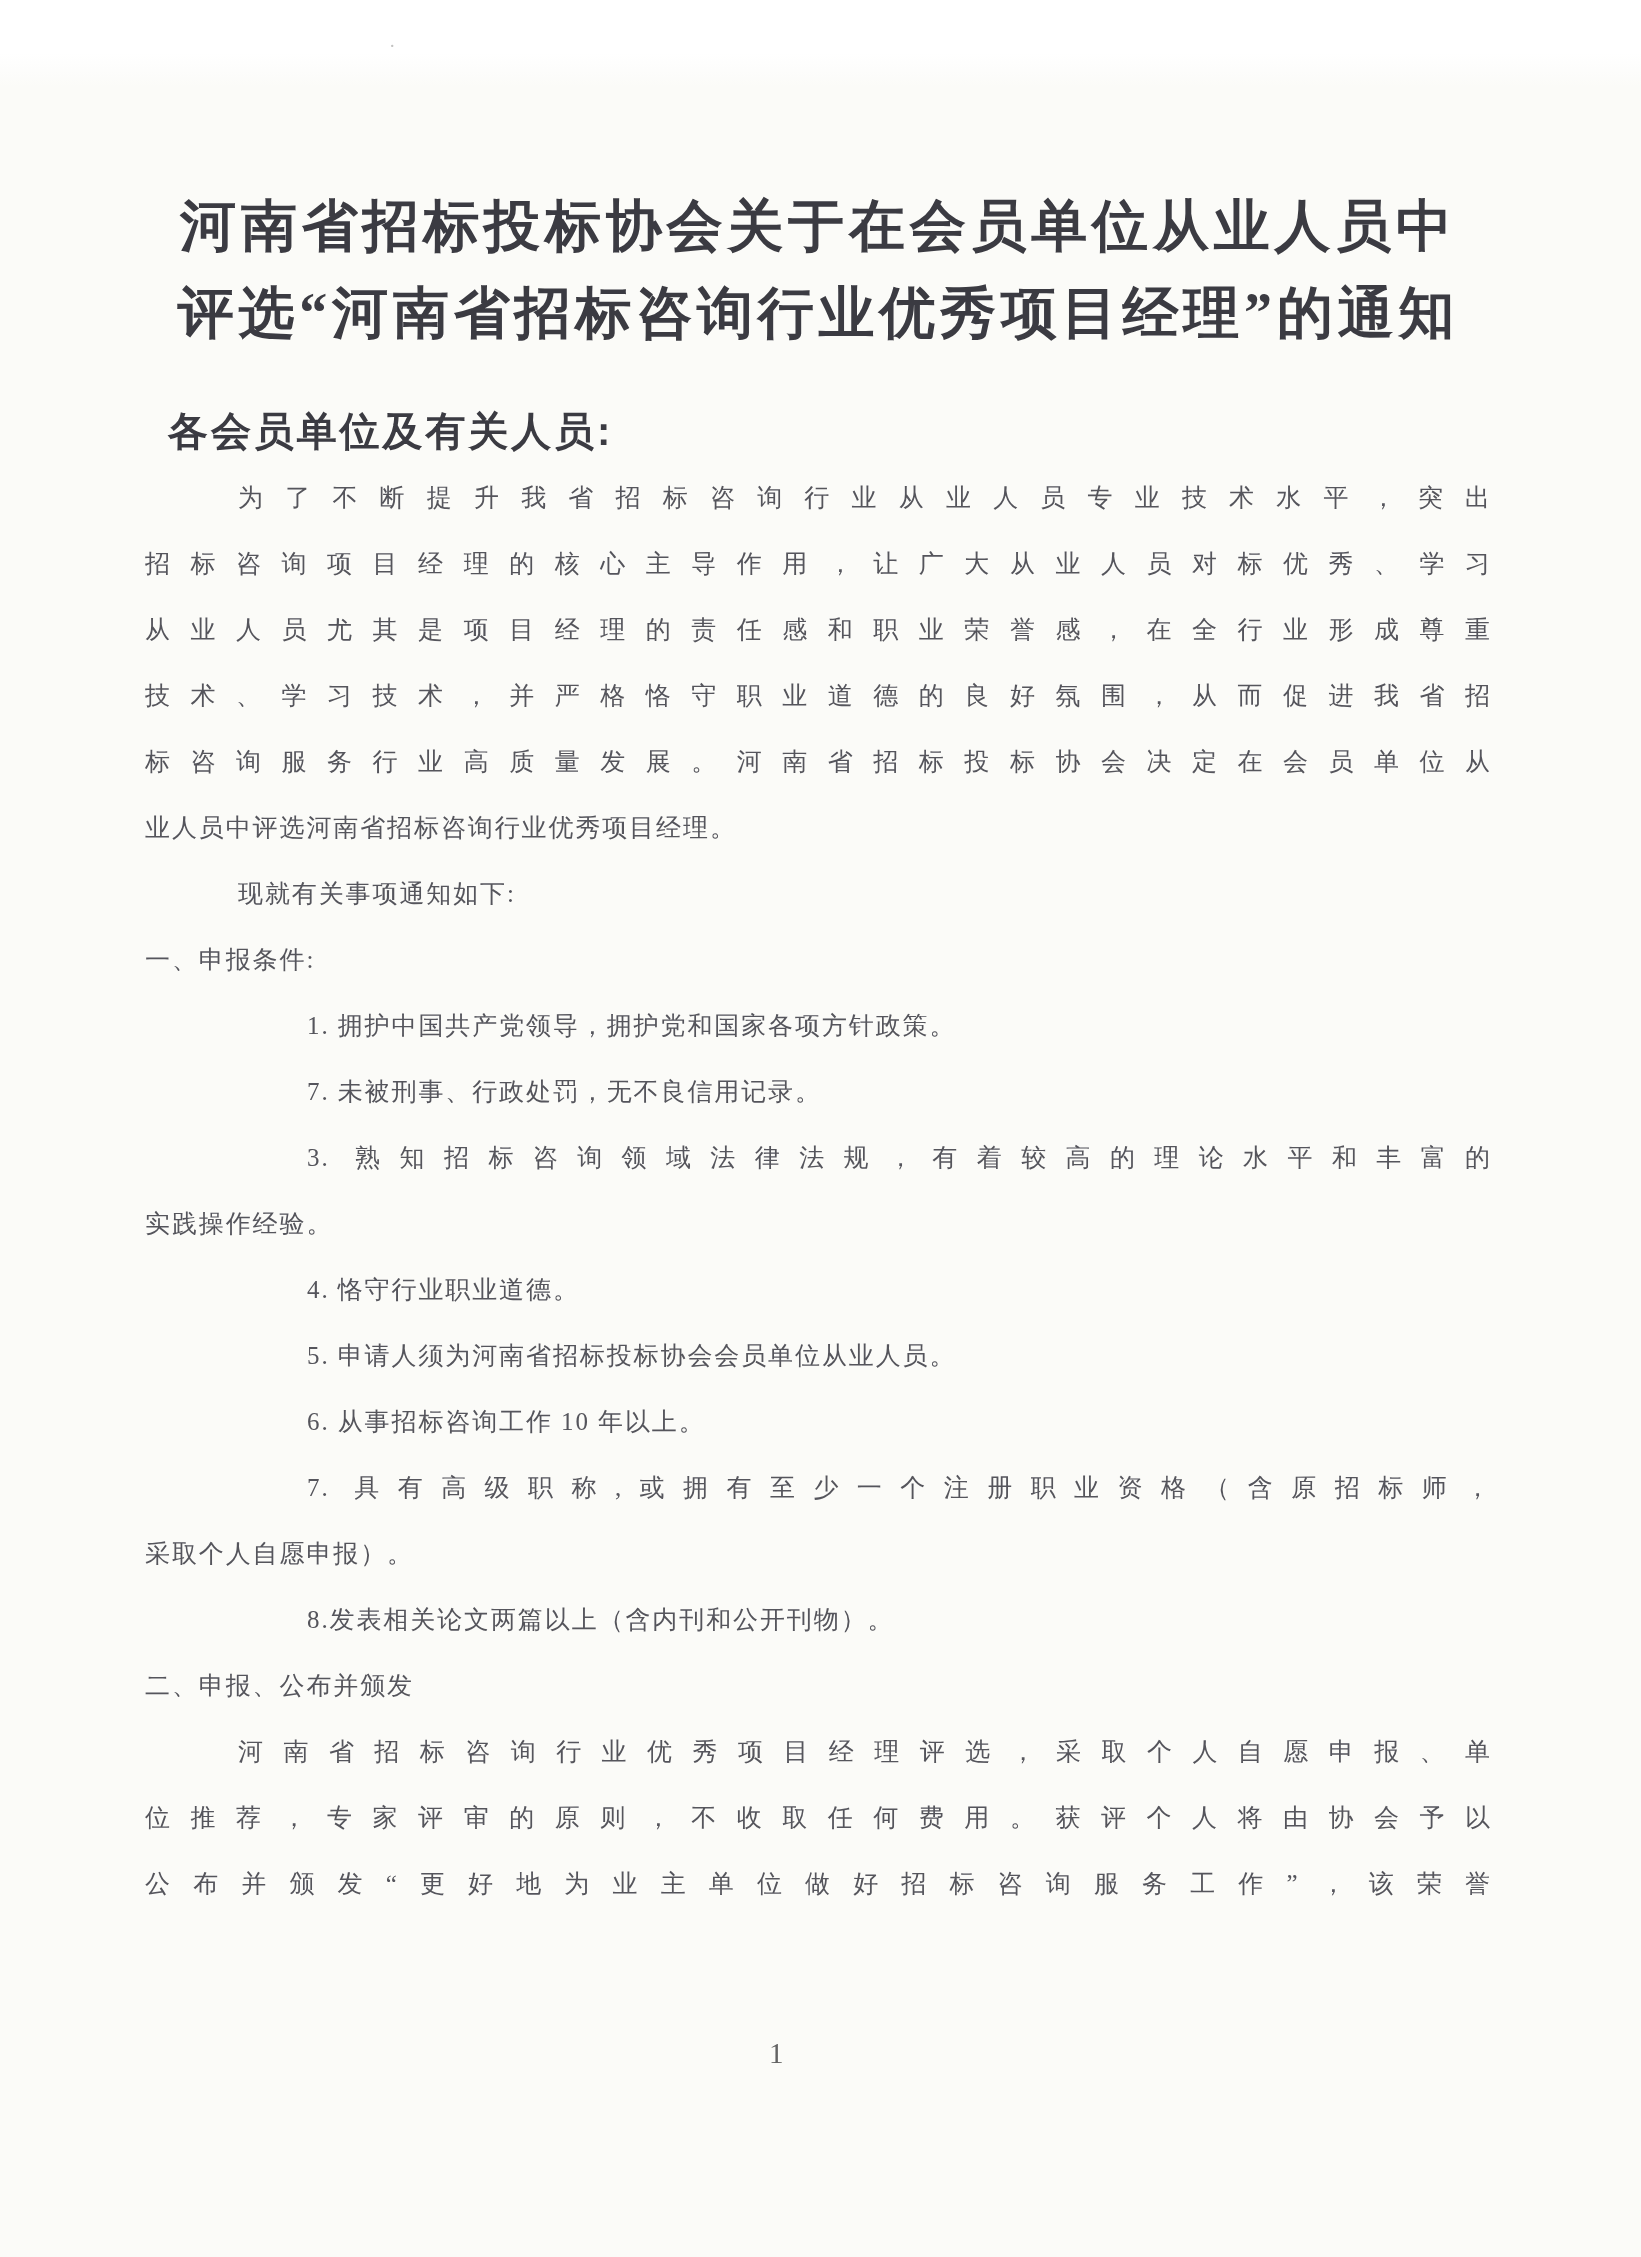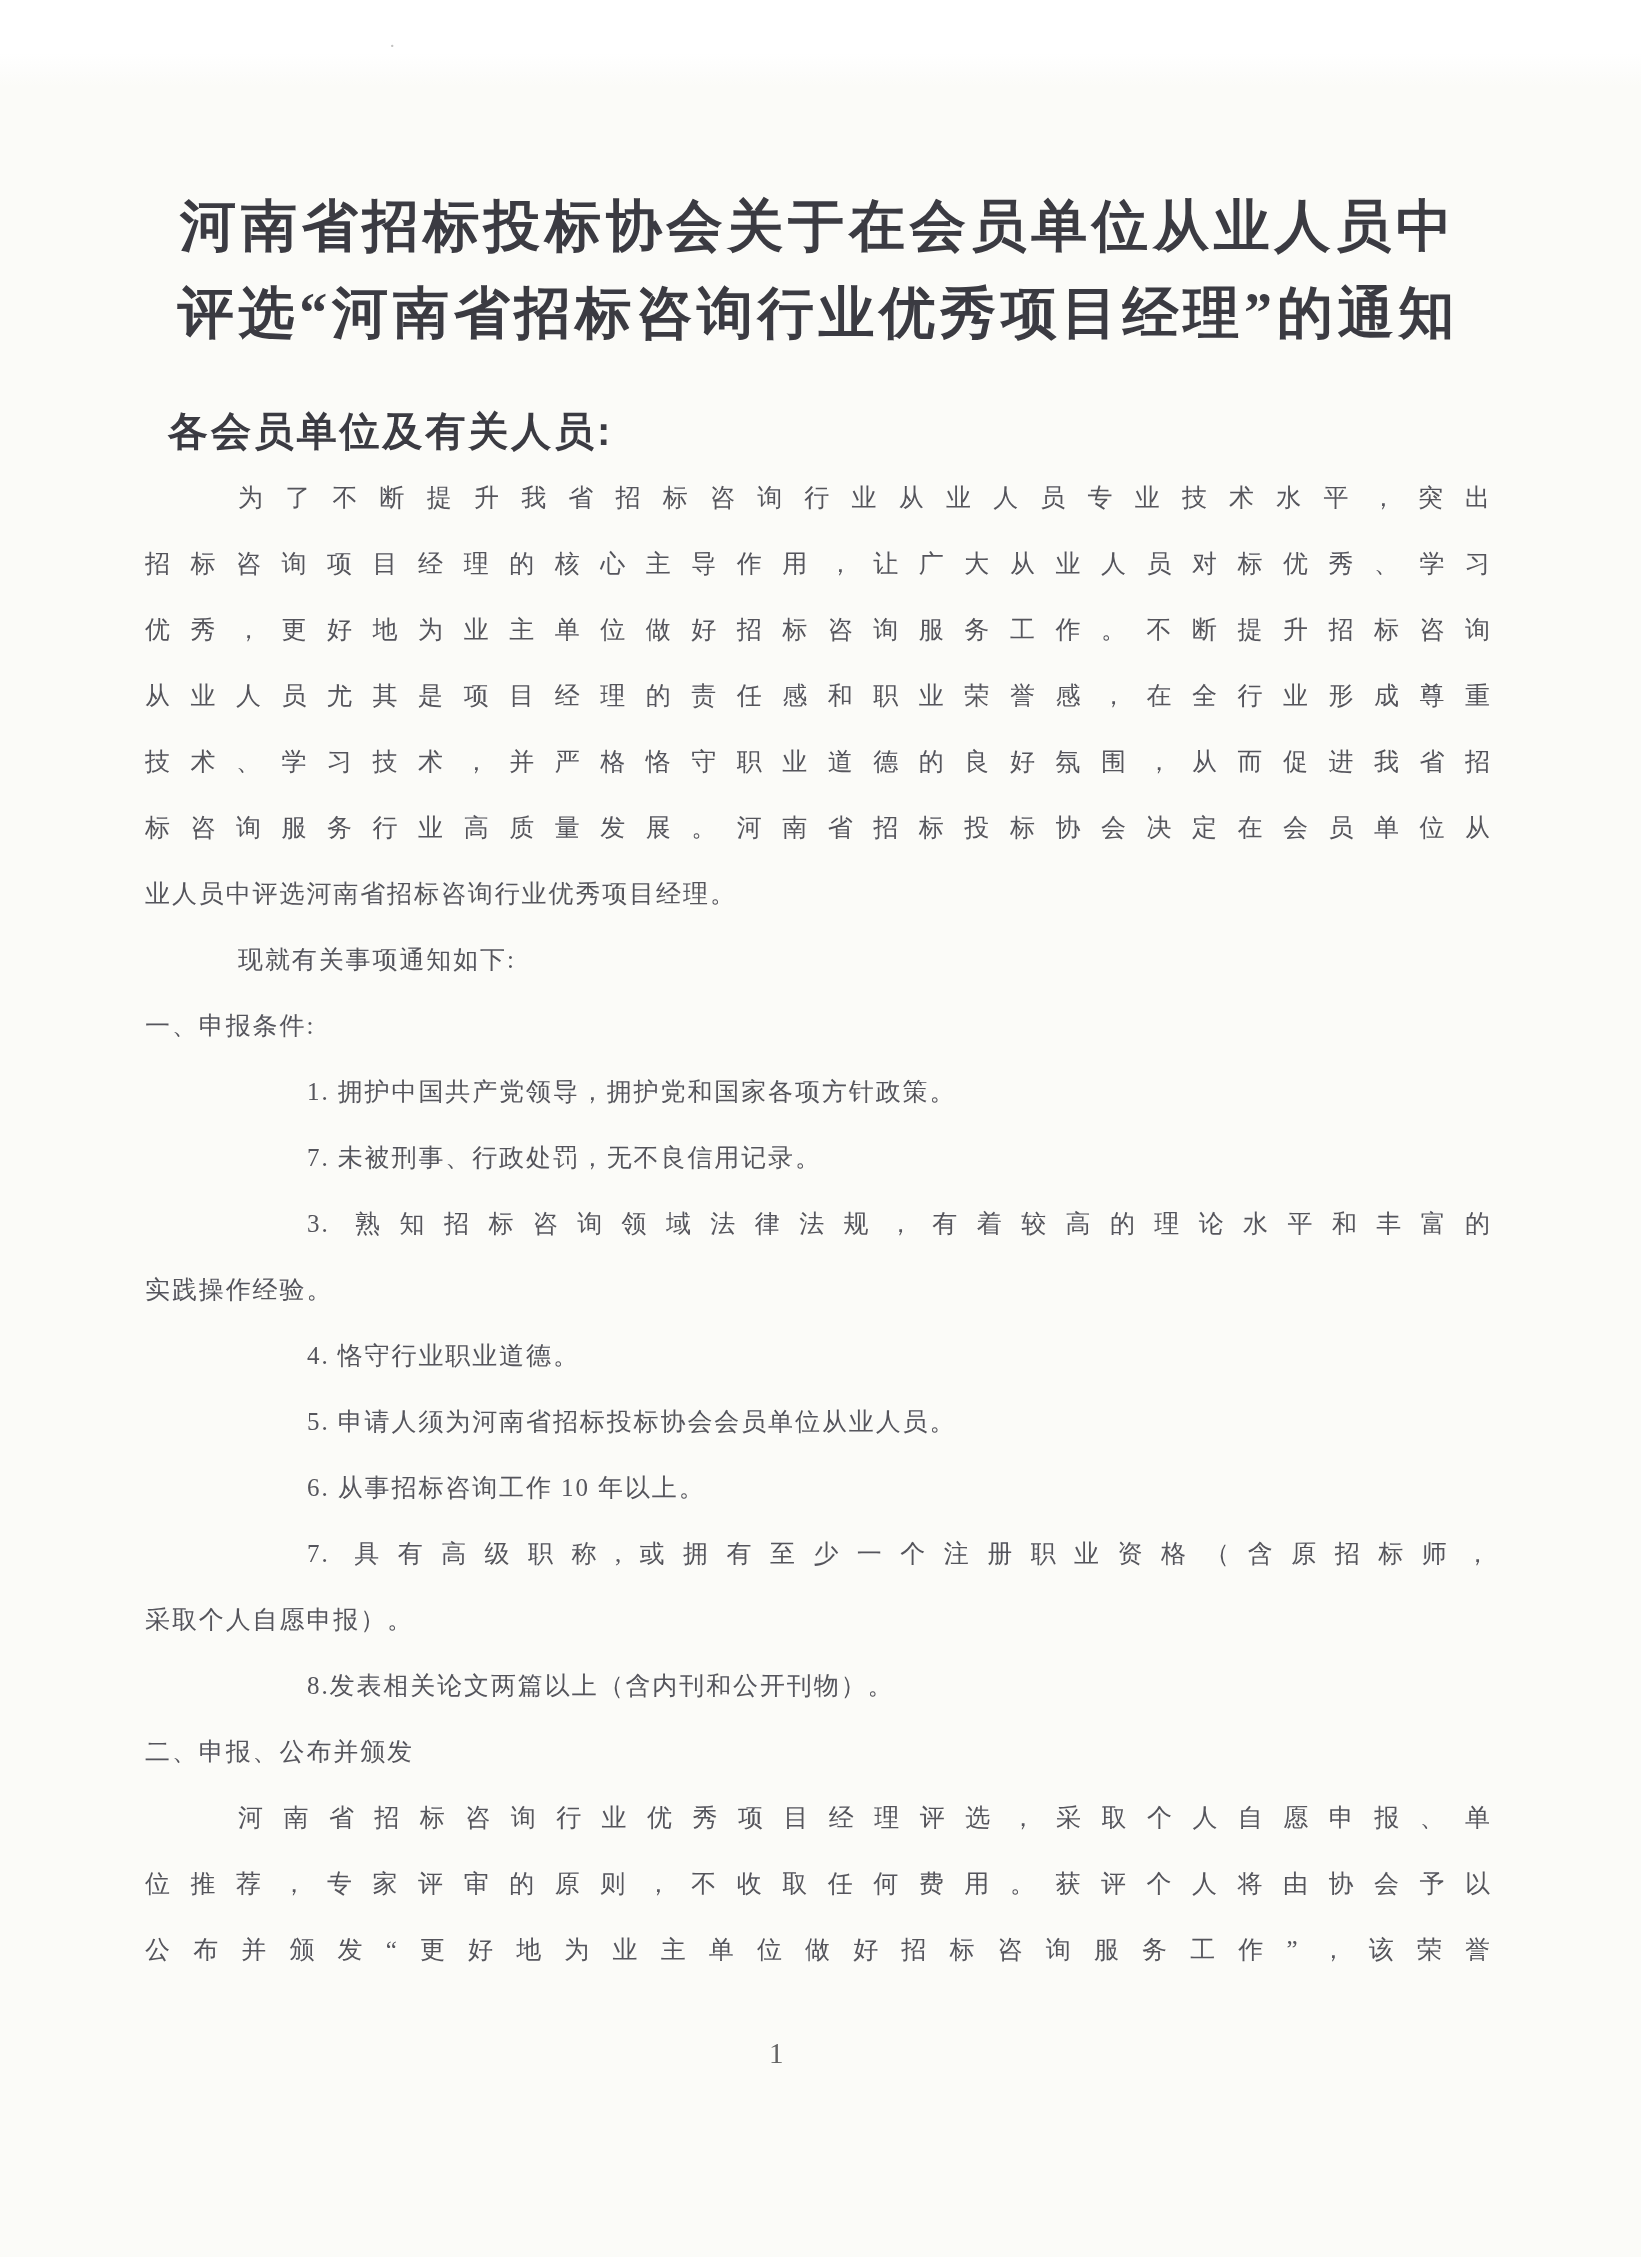--- a/index.html
+++ b/index.html
@@ -71,21 +71,20 @@
   <div class="title">
     <div>河南省招标投标协会关于在会员单位从业人员中</div>
     <div>评选“河南省招标咨询行业优秀项目经理”的通知</div>
   </div>
 
   <div class="salutation">各会员单位及有关人员:</div>
 
   <div class="body">
       <div class="line ind-para just">为了不断提升我省招标咨询行业从业人员专业技术水平，突出</div>
       <div class="line just">招标咨询项目经理的核心主导作用，让广大从业人员对标优秀、学习</div>
-      <div class="line just">优秀，更好地为业主单位做好招标咨询服务工作。不断提升招标咨询</div>
       <div class="line just">从业人员尤其是项目经理的责任感和职业荣誉感，在全行业形成尊重</div>
       <div class="line just">技术、学习技术，并严格恪守职业道德的良好氛围，从而促进我省招</div>
       <div class="line just">标咨询服务行业高质量发展。河南省招标投标协会决定在会员单位从</div>
       <div class="line">业人员中评选河南省招标咨询行业优秀项目经理。</div>
       <div class="line ind-para">现就有关事项通知如下:</div>
       <div class="line">一、申报条件:</div>
       <div class="line ind-item">1.  拥护中国共产党领导，拥护党和国家各项方针政策。</div>
       <div class="line ind-item">7.  未被刑事、行政处罚，无不良信用记录。</div>
       <div class="line ind-item just">3.  熟知招标咨询领域法律法规，有着较高的理论水平和丰富的</div>
       <div class="line">实践操作经验。</div>

